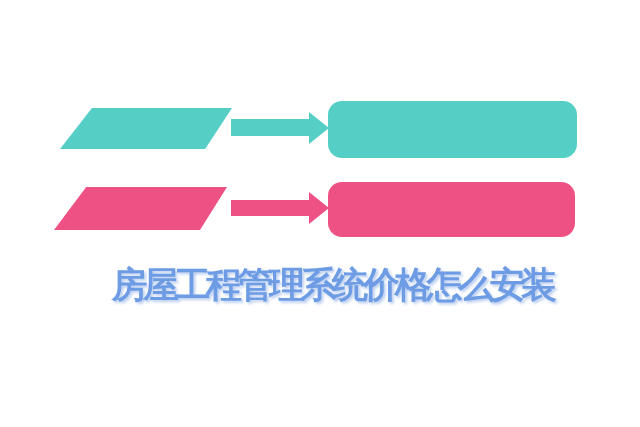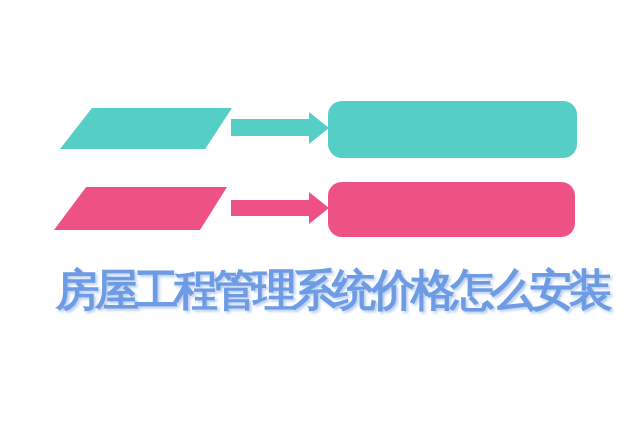--- a/index.html
+++ b/index.html
@@ -47,21 +47,21 @@
   }
   .rect-2 {
     left: 328px; top: 182px; width: 247px; height: 55px;
     border-radius: 14px;
   }
 
   .caption {
     position: absolute;
     left: 32px; top: 261px; width: 600px;
     text-align: center;
-    font-size: 44px;
+    font-size: 36px;
     font-weight: bold;
     letter-spacing: -4.5px;
     white-space: nowrap;
     text-shadow: 2px 2px 3px #b9cdf0;
   }
 </style>
 </head>
 <body>
 
 <div class="canvas" style="background-color: rgb(255, 255, 255);">

